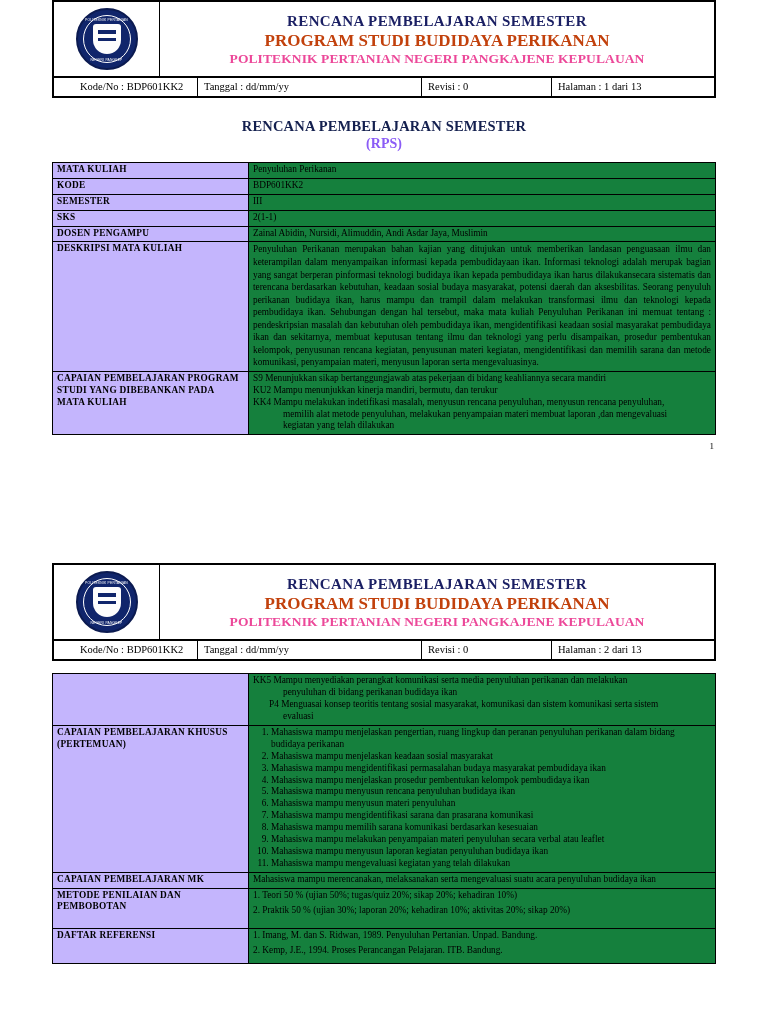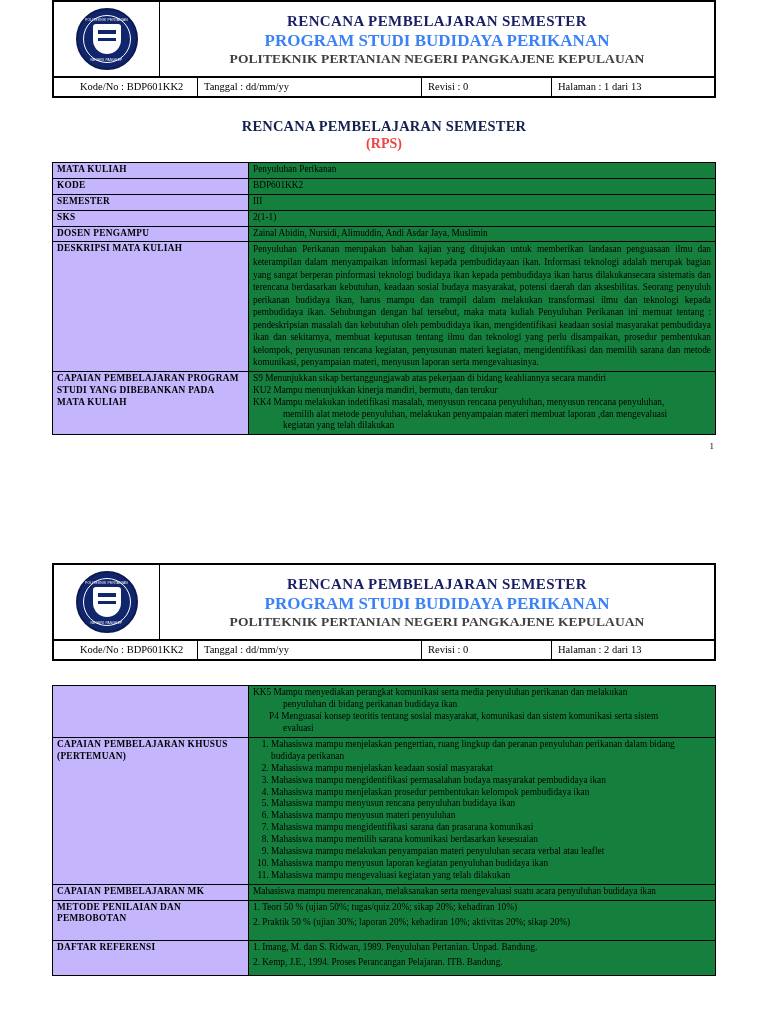--- a/index.html
+++ b/index.html
@@ -54,27 +54,27 @@
   .hdr-titles .t1 {
     font-size: 15px;
     letter-spacing: .4px;
     line-height: 1.18;
     color: #1a1f63;
     font-weight: bold;
   }
   .hdr-titles .t2 {
     font-size: 17px;
     line-height: 1.18;
-    color: #3b82f6;
+    color: #c2410c;
     font-weight: bold;
   }
   .hdr-titles .t3 {
     font-size: 13.5px;
     line-height: 1.2;
-    color: #404040;
+    color: #ec4899;
     font-weight: bold;
     letter-spacing: .1px;
   }
 
   
   .meta {
     border: 2px solid #000;
     border-top: none;
     display: flex;
     font-family: "Liberation Serif", serif;
@@ -98,21 +98,21 @@
   }
   .doc-title .l1 {
     font-size: 14.5px;
     font-weight: bold;
     letter-spacing: .2px;
     color: #14204f;
   }
   .doc-title .l2 {
     font-size: 14px;
     font-weight: bold;
-    color: #ef4444;
+    color: #8b5cf6;
     margin-top: 1px;
   }
 
   
   table.rps {
     width: 664px;
     border-collapse: collapse;
     table-layout: fixed;
     font-size: 9.3px;
     line-height: 1.28;
@@ -305,21 +305,21 @@
       </div>
     </div>
 
     <div class="meta">
       <div class="c1">Kode/No :  BDP601KK2</div>
       <div class="c2">Tanggal : dd/mm/yy</div>
       <div class="c3">Revisi : 0</div>
       <div class="c4">Halaman : 2 dari 13</div>
     </div>
 
-    <table class="rps" style="margin-top:24px">
+    <table class="rps" style="margin-top:12px">
       <tbody>
           <tr>
         <td class="lbl" style="height:46px"></td>
         <td class="val">
           <span class="kk-line">KK5  Mampu menyediakan perangkat komunikasi serta media penyuluhan perikanan  dan melakukan</span>
           <span class="sub-ind">penyuluhan  di bidang perikanan budidaya ikan</span>
           <span class="sub-ind" style="padding-left:16px">P4 Menguasai konsep teoritis tentang sosial masyarakat, komunikasi dan sistem komunikasi serta sistem</span>
           <span class="sub-ind">evaluasi</span>
         </td>
       </tr>

